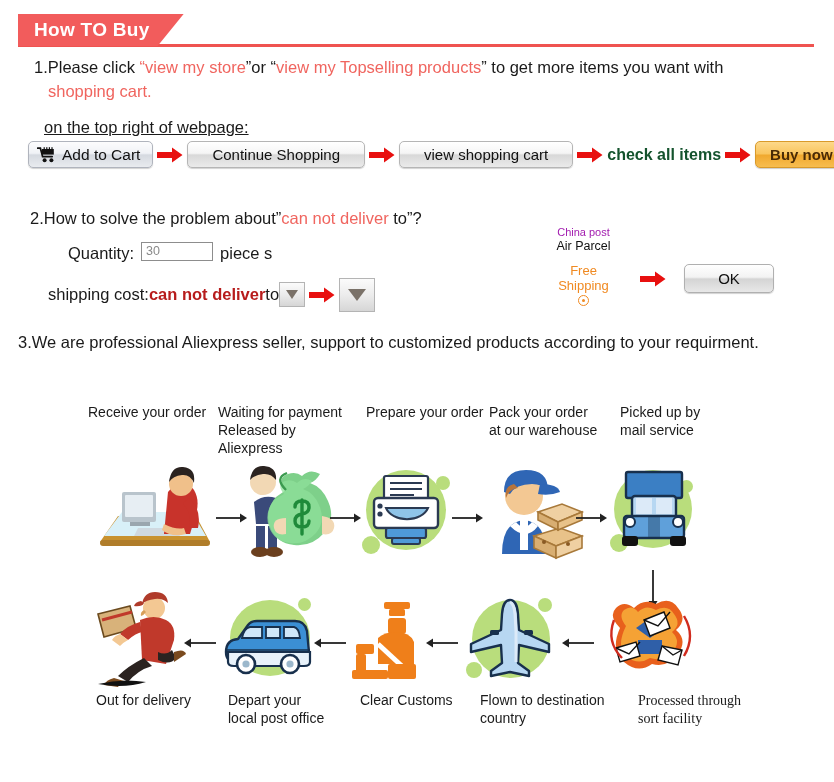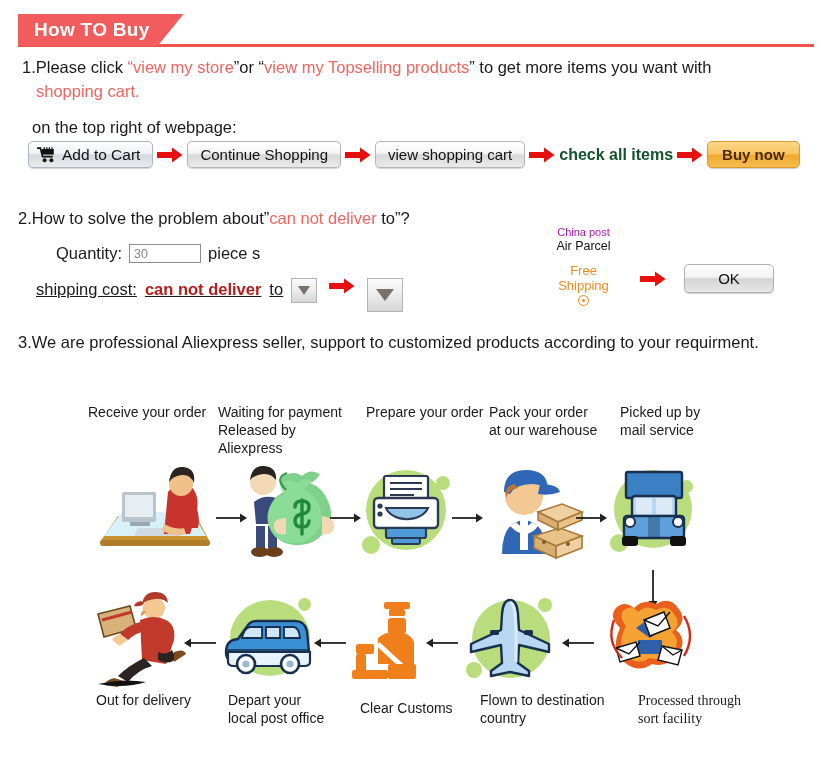--- a/index.html
+++ b/index.html
@@ -49,38 +49,39 @@
     font-weight: bold;
     letter-spacing: 0.3px;
     white-space: nowrap;
   }
 
   
   .body-text {
     font-size: 16.5px;
     line-height: 1.45;
     color: #1a1a1a;
+    margin-left: 12px;
   }
   .red { color: #f0655f; }
   .darkred { color: #b71c1c; font-weight: bold; }
   .orange-link {
     color: #e8a33d;
     text-decoration: underline;
   }
 
   
   .sec1 {
     position: absolute;
     left: 22px;
     top: 56px;
     width: 780px;
   }
   .sec1 .l1 { white-space: normal; }
   .sec1 .l2 { margin-left: 14px; }
-  .sec1 .l3 { margin-top: 12px; margin-left: 10px; }
+  .sec1 .l3 { margin-top: 12px; margin-left: 10px; text-decoration: underline; }
 
   
   .btn-row {
     position: absolute;
     left: 28px;
     top: 141px;
     display: flex;
     align-items: center;
     gap: 0px;
   }
@@ -89,21 +90,21 @@
     align-items: center;
     justify-content: center;
     height: 27px;
     box-sizing: border-box;
     border-radius: 5px;
     font-size: 15px;
     color: #111;
     white-space: nowrap;
   }
   .btn-silver {
-    padding: 0 12px;
+    padding: 0 24px;
     background: linear-gradient(to bottom, #ffffff 0%, #f5f5f5 45%, #d8d8d8 52%, #eaeaea 100%);
     border: 1px solid #b5b5b5;
     box-shadow: 0 1px 1px rgba(0,0,0,0.18);
     align-items: center;
   }
   .btn-cart {
     padding: 0 12px 0 8px;
     background: linear-gradient(to bottom, #fcfcfd 0%, #f0f2f6 45%, #d5d9e0 52%, #e9ebef 100%);
     border: 1px solid #b0b4bd;
     box-shadow: 0 1px 1px rgba(0,0,0,0.18);
@@ -141,42 +142,40 @@
   .sec2 {
     position: absolute;
     left: 18px;
     top: 207px;
     width: 800px;
   }
   .sec2 .q-line {
     margin-top: 11px;
     margin-left: 38px;
     display: flex;
-    align-items: center;
     gap: 7px;
   }
   .qty-input {
     width: 72px;
     height: 19px;
     border: 1px solid #8d8d8d;
     background: #ffffff;
     font-size: 12.5px;
     color: #8a8a8a;
     padding: 0 4px;
     box-sizing: border-box;
     font-family: "Liberation Sans", sans-serif;
     line-height: 17px;
   }
   .sec2 .ship-line {
     margin-top: 12px;
     margin-left: 18px;
     display: flex;
-    align-items: flex-start;
-    gap: 8px;
-    text-decoration: underline;
+    align-items: center;
+    gap: 0;
   }
   .dd-btn {
     width: 26px;
     height: 25px;
     box-sizing: border-box;
     background: linear-gradient(to bottom, #fbfbfb 0%, #ececec 50%, #d6d6d6 100%);
     border: 1px solid #b4b4b4;
     display: inline-flex;
     align-items: center;
     justify-content: center;
@@ -643,17 +642,17 @@
       <path d="M52 70 q-16 8 -26 18 l10 6 q10 -12 24 -16 z" fill="#2b2320"></path>
       <path d="M66 72 q12 6 18 -2 l-4 -8 q-6 6 -14 2 z" fill="#2b2320"></path>
       <path d="M22 90 q-8 2 -10 7 l14 2 q3 -5 6 -6 z" fill="#7a4a1e"></path>
       <path d="M82 64 q10 -4 12 2 l-12 8 z" fill="#7a4a1e"></path>
       <path d="M6 96 q24 -6 48 -2 q-22 7 -48 2 z" fill="#111"></path>
     </svg>
   </div>
 
   <div class="flow-label" style="left:96px;  top:300px; width:120px;">Out for delivery</div>
   <div class="flow-label" style="left:228px; top:300px; width:120px;">Depart your<br>local post office</div>
-  <div class="flow-label" style="left:360px; top:308px; width:120px;">Clear Customs</div>
+  <div class="flow-label" style="left:360px; top:300px; width:120px;">Clear Customs</div>
   <div class="flow-label" style="left:480px; top:300px; width:135px;">Flown to destination<br>country</div>
   <div class="flow-label" style="left:638px; top:300px; width:120px;font-family:Liberation Serif, serif;">Processed through<br>sort facility</div>
 
 </div>
 
 </body></html>

